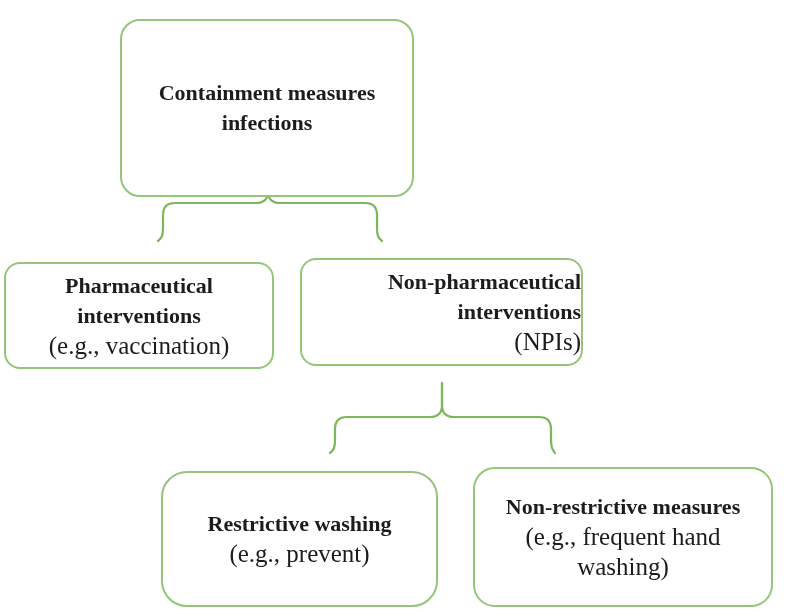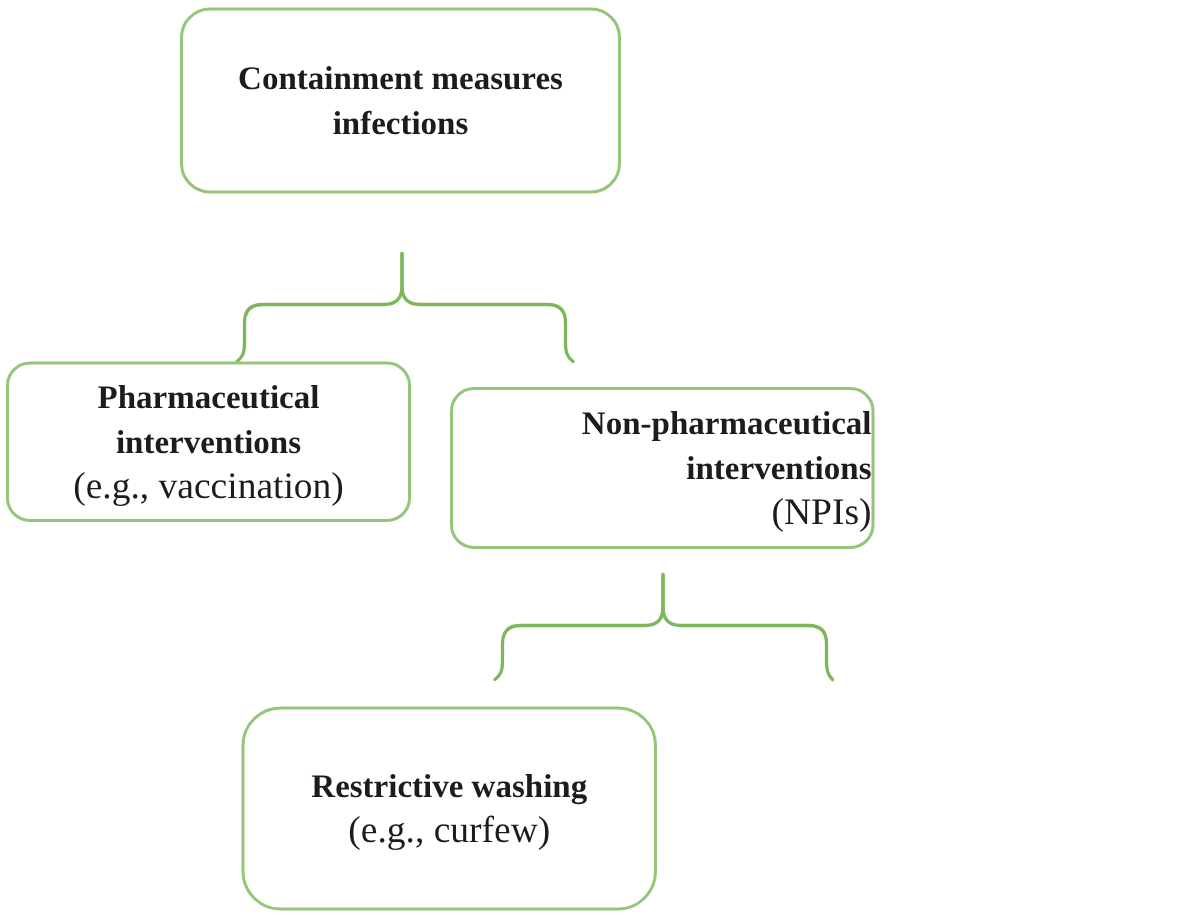--- a/index.html
+++ b/index.html
@@ -44,22 +44,22 @@
   }
   .node .t {
     display: block;
     font-size: 22px;
     line-height: 30px;
     white-space: nowrap;
   }
   .node .b { font-weight: 700; }
   .node .r { font-weight: 400; font-size: 25px; }
 
-  .node-root   { left: 120px; top: 5px;   width: 294px; height: 124px; border-radius: 20px; text-align: right; }
-  .node-pharma { left: 4px;   top: 241px; width: 270px; height: 107px; border-radius: 16px; }
+  .node-root   { left: 120px; top: 19px;   width: 294px; height: 178px; border-radius: 20px; text-align: right; }
+  .node-pharma { left: 4px;   top: 262px; width: 270px; height: 107px; border-radius: 16px; }
   .node-npi    { left: 300px; top: 258px; width: 283px; height: 108px; border-radius: 16px; align-items: flex-end; }
   .node-restr  { left: 161px; top: 471px; width: 277px; height: 136px; border-radius: 26px; }
   .node-nonres { left: 473px; top: 467px; width: 300px; height: 140px; border-radius: 22px; }
 </style>
 </head>
 <body>
 
 <div class="canvas">
 
   <svg class="connectors" viewBox="0 0 786 616" aria-hidden="true">
@@ -85,17 +85,22 @@
   </div>
 
   <div class="node node-npi">
     <span class="t b">Non-pharmaceutical</span>
     <span class="t b">interventions</span>
     <span class="t r">(NPIs)</span>
   </div>
 
   <div class="node node-restr">
     <span class="t b">Restrictive washing</span>
-    <span class="t r">(e.g., curfew)</span>
+    <span class="t r">(e.g., prevent)</span>
   </div>
 
+  <div class="node node-nonres">
+    <span class="t b">Non-restrictive measures</span>
+    <span class="t r">(e.g., frequent hand</span>
+    <span class="t r">washing)</span>
+  </div>
 
 </div>
 
 </body></html>

